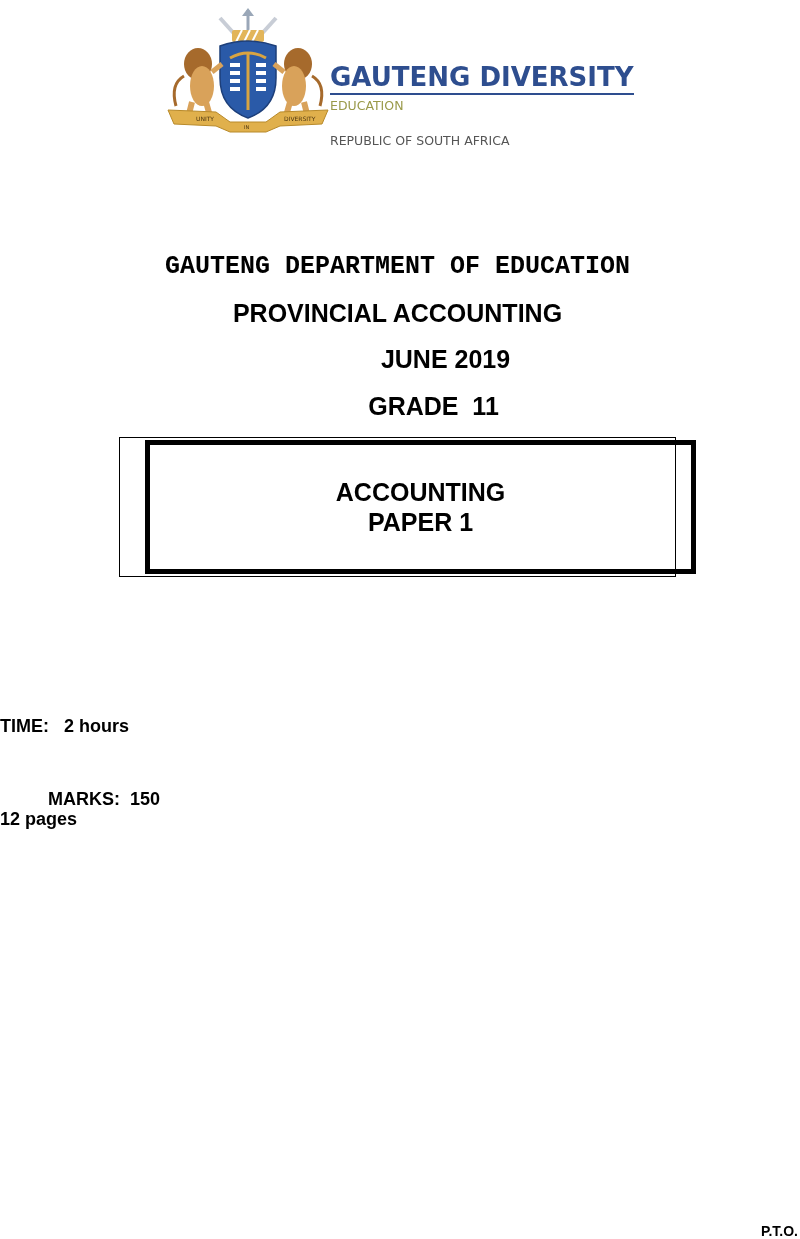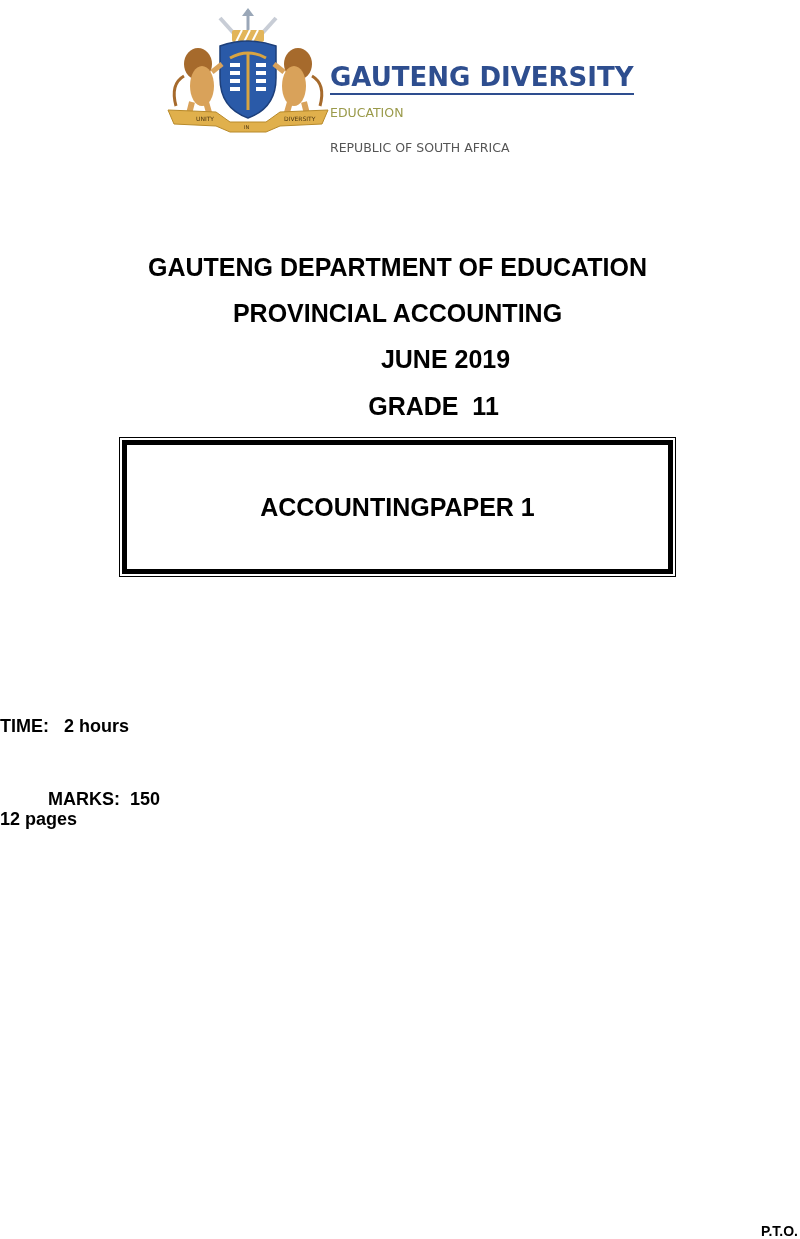--- a/index.html
+++ b/index.html
@@ -42,63 +42,64 @@
       letter-spacing: 0px;
       line-height: 30px;
       border-bottom: 2px solid #2e4e8f;
       padding-bottom: 1px;
       display: inline-block;
     }
     .brand-sub1 {
       font-family: "DejaVu Sans", sans-serif;
       font-size: 12.5px;
       color: #9a9a4a;
-      margin-top: 10px;
+      margin-top: 3px;
       line-height: 15px;
     }
     .brand-sub2 {
       font-family: "DejaVu Sans", sans-serif;
       font-size: 12.5px;
       color: #555555;
       line-height: 16px;
       margin-top: 20px;
     }
 
     .heading {
       position: absolute;
       left: 0;
       width: 795px;
       text-align: center;
       font-weight: bold;
       font-size: 25px;
       line-height: 30px;
     }
-    .h1 { top: 252px; }
+    .h1 { top: 252px; font-family: Liberation Mono, monospace; }
     .h2 { top: 298px; }
     .h3 { top: 344px; margin-left: 48px; }
     .h4 { top: 391px; }
 
     .title-box {
       position: absolute;
       left: 119px;
       top: 437px;
       width: 551px;
       height: 134px;
       border: 1px solid #000;
       padding: 2px;
     }
     .title-box-inner {
       width: 100%;
       height: 100%;
       box-sizing: border-box;
       border: 5px solid #000;
       display: flex;
-      flex-direction: row;
+      flex-direction: column;
       align-items: center;
       justify-content: center;
+      margin-left: 23px;
     }
     .title-line {
       font-weight: bold;
       font-size: 25px;
       line-height: 30px;
       text-align: center;
     }
 
     .meta {
       position: absolute;

